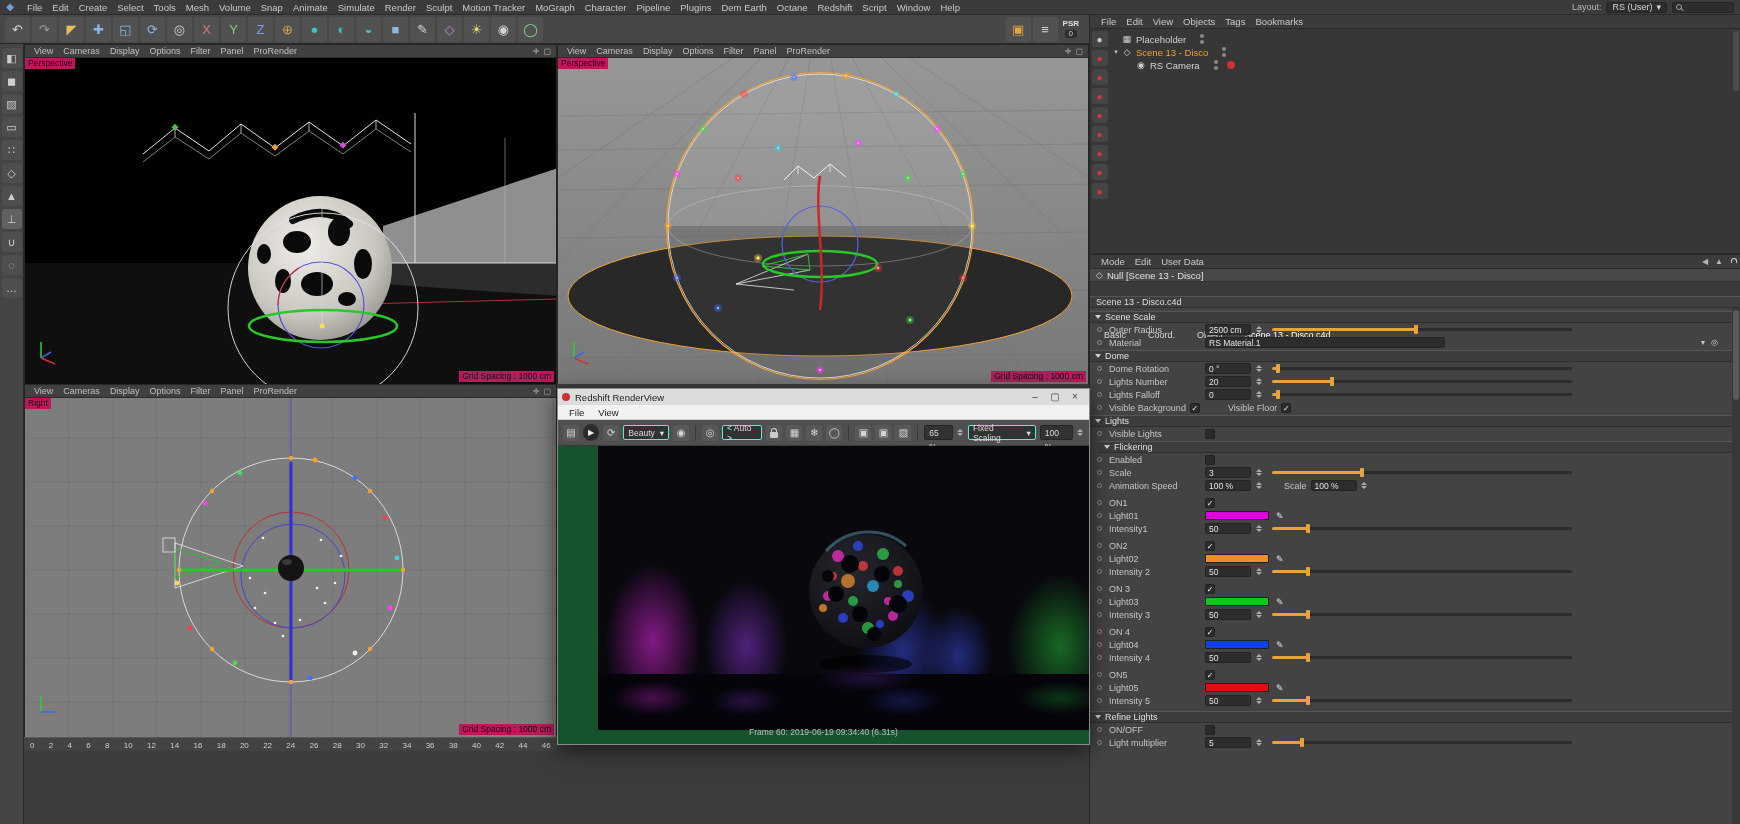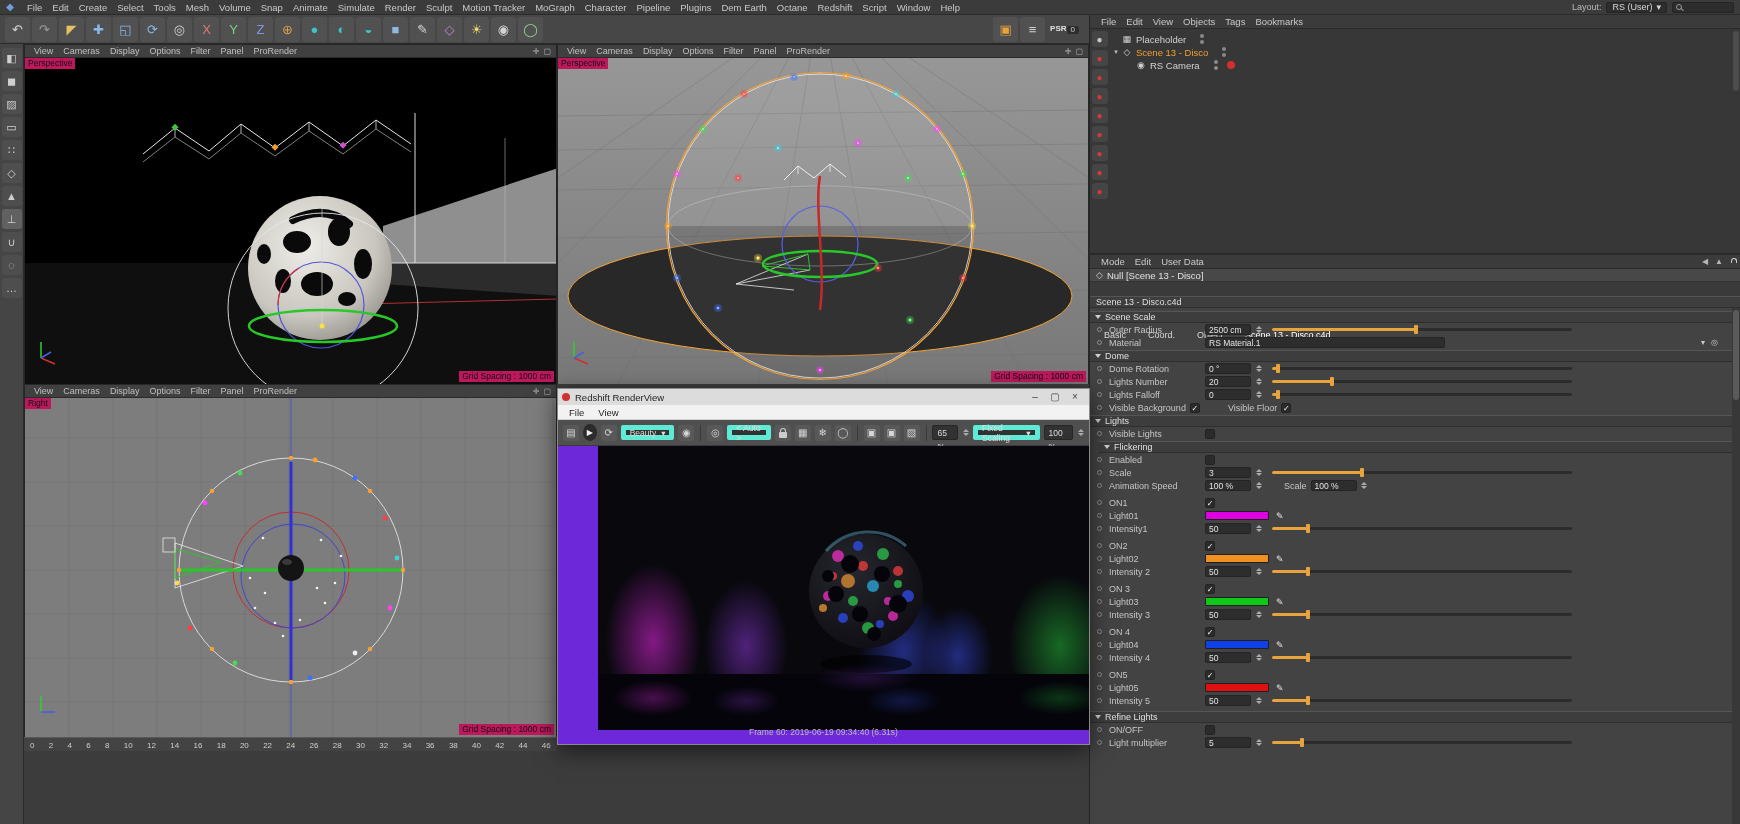--- a/index.html
+++ b/index.html
@@ -16,21 +16,21 @@
   .layout-value { background:#2d2d2d; border:1px solid #242424; border-radius:2px; padding:0 5px; height:11px; line-height:11px; font-size:9px; color:#d6d6d6; display:flex; gap:4px; align-items:center; }
   .searchbox { width:62px; height:11px; background:#2d2d2d; border:1px solid #242424; border-radius:2px; display:flex; align-items:center; padding:0 3px; gap:3px; }
   .searchbox input { background:transparent; border:none; outline:none; width:44px; height:9px; color:#ddd; font-size:8px; }
   .mag { width:6px; height:6px; border:1.2px solid #9a9a9a; border-radius:50%; position:relative; flex:none; }
   .mag::after { content:""; position:absolute; width:4px; height:1.2px; background:#9a9a9a; transform:rotate(45deg); right:-3px; bottom:-1px; }
 
   
   .main-toolbar { position:absolute; left:0; top:15px; width:1089px; height:29px; background:#474747; border-bottom:1px solid #2a2a2a; display:flex; align-items:center; padding-left:4px; z-index:20; }
   .tbi { width:25px; height:25px; margin:0 1px; border-radius:3px; background:#515151; display:flex; align-items:center; justify-content:center; font-size:13px; cursor:default; }
   .tb-spacer { flex:1; }
-  .psr-block { display:flex; flex-direction:row; align-items:center; margin:0 10px 0 4px; line-height:1; }
+  .psr-block { display:flex; flex-direction:column; align-items:center; margin:0 10px 0 4px; line-height:1; }
   .psr-label { font-size:8px; font-weight:bold; color:#e0e0e0; }
   .psr-value { font-size:8px; color:#cfcfcf; background:#2d2d2d; border-radius:2px; padding:0 4px; margin-top:2px; }
 
   
   .left-toolbar { position:absolute; left:0; top:44px; width:24px; height:780px; background:#454545; border-right:1px solid #2a2a2a; display:flex; flex-direction:column; align-items:center; padding-top:4px; gap:3px; z-index:10; }
   .lti { width:20px; height:20px; border-radius:3px; background:#4e4e4e; color:#cfcfcf; font-size:11px; display:flex; align-items:center; justify-content:center; }
 
   
   .viewport { position:absolute; border:1px solid #262626; background:#3c3c3c; }
   .vphead { height:13px; background:#404040; border-bottom:1px solid #2b2b2b; display:flex; align-items:center; padding-left:4px; }
@@ -50,24 +50,24 @@
   .rv-title { height:16px; background:#dcdcdc; display:flex; align-items:center; padding:0 4px; gap:5px; }
   .rv-title .appdot { width:8px; height:8px; border-radius:50%; background:#d03030; flex:none; }
   .rv-title .ttl { font-size:9.5px; color:#222; }
   .rv-winbtns { margin-left:auto; display:flex; }
   .rv-winbtn { width:20px; text-align:center; font-size:10px; color:#444; line-height:16px; }
   .rv-menus { height:15px; background:#f2f2f2; display:flex; align-items:center; padding-left:4px; border-bottom:1px solid #d0d0d0; }
   .rv-menus .menu-item { color:#222; font-size:9.5px; padding:0 7px; line-height:15px; }
   .rv-toolbar { height:26px; background:#4f4f4f; border-bottom:1px solid #3a3a3a; display:flex; align-items:center; padding:0 5px; gap:4px; }
   .rvi { min-width:16px; height:16px; display:flex; align-items:center; justify-content:center; color:#d5d5d5; font-size:10px; background:#585858; border-radius:2px; padding:0 2px; }
   .rv-play { width:17px; height:17px; border-radius:50%; background:#2b2b2b; color:#eee; font-size:8px; display:flex; align-items:center; justify-content:center; }
-  .rv-select { background:#323232; border:5px solid #5eead4; border-radius:2px; height:15px; display:flex; align-items:center; gap:5px; padding:0 4px; font-size:8.5px; color:#ddd; }
+  .rv-select { background:#323232; border:1px solid #5eead4; border-radius:2px; height:15px; display:flex; align-items:center; gap:5px; padding:0 4px; font-size:8.5px; color:#ddd; }
   .rv-val { background:#323232; border:1px solid #262626; border-radius:2px; height:15px; line-height:14px; padding:0 4px; font-size:8.5px; color:#ddd; }
   .rv-sep { width:1px; height:16px; background:#3a3a3a; margin:0 2px; }
-  .rv-canvas { position:relative; flex:1; background:#6d28d9; overflow:hidden;padding-left:40px; }
+  .rv-canvas { position:relative; flex:1; background:#14532d; overflow:hidden;padding-left:40px; }
   .rv-frametext { position:absolute; left:0; right:0; bottom:7px; text-align:center; font-size:8.5px; color:#bdbdbd; z-index:3; }
   .rv-status { height:16px; background:#ededed; display:flex; align-items:center; padding:0 6px; }
   .rv-status .st { font-size:9px; color:#333; }
   .rv-progress { margin-left:auto; width:70px; height:8px; border:1px solid #b5b5b5; background:#fff; }
   .rv-progress .pf { height:100%; width:55%; background:#a9a9a9; }
   .lockcss { width:8px; height:6px; background:#ccc; border-radius:1px; position:relative; margin-top:4px; }
   .lockcss::before { content:""; position:absolute; top:-4px; left:1px; width:4px; height:4px; border:1.3px solid #ccc; border-bottom:none; border-radius:3px 3px 0 0; }
   .stepper { width:7px; height:11px; display:inline-flex; flex-direction:column; align-items:center; justify-content:center; gap:1px; flex:none; }
   .stepper::before,.stepper::after { content:""; border-left:3px solid transparent; border-right:3px solid transparent; }
   .stepper::before { border-bottom:3.5px solid #ababab; }

